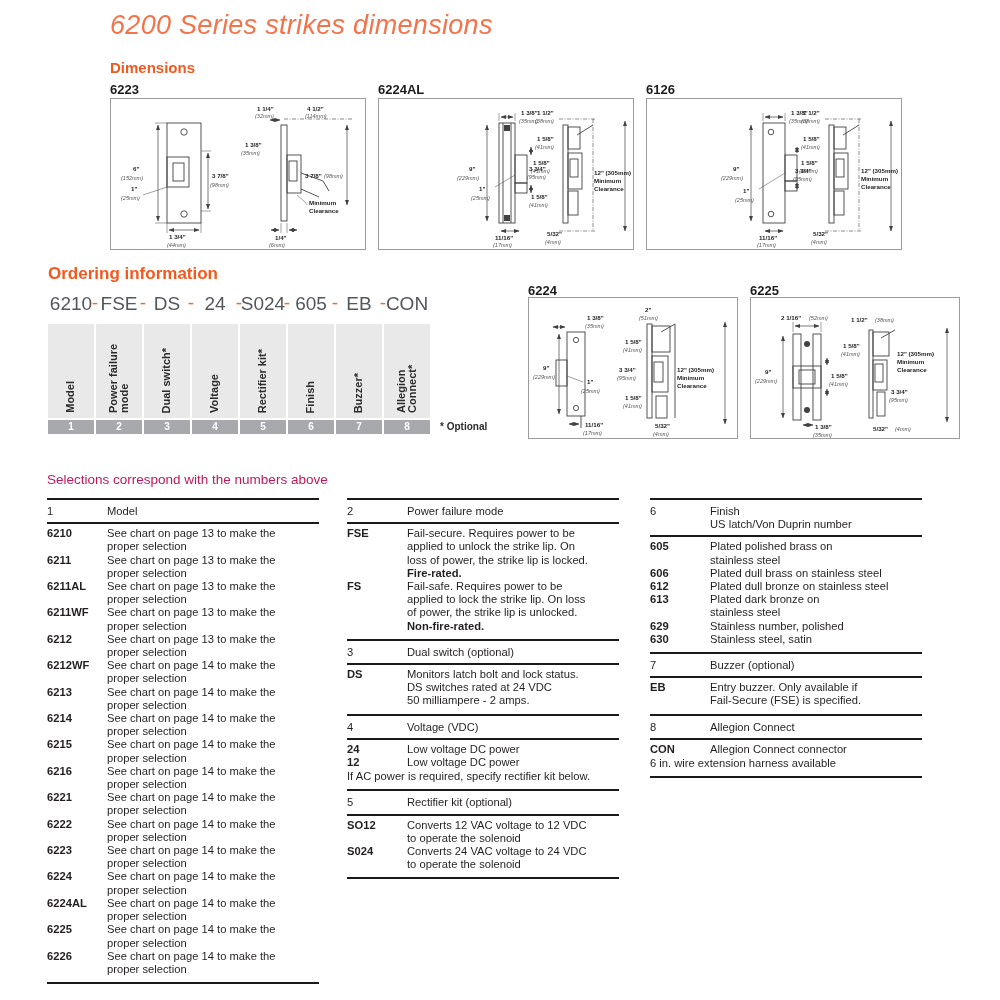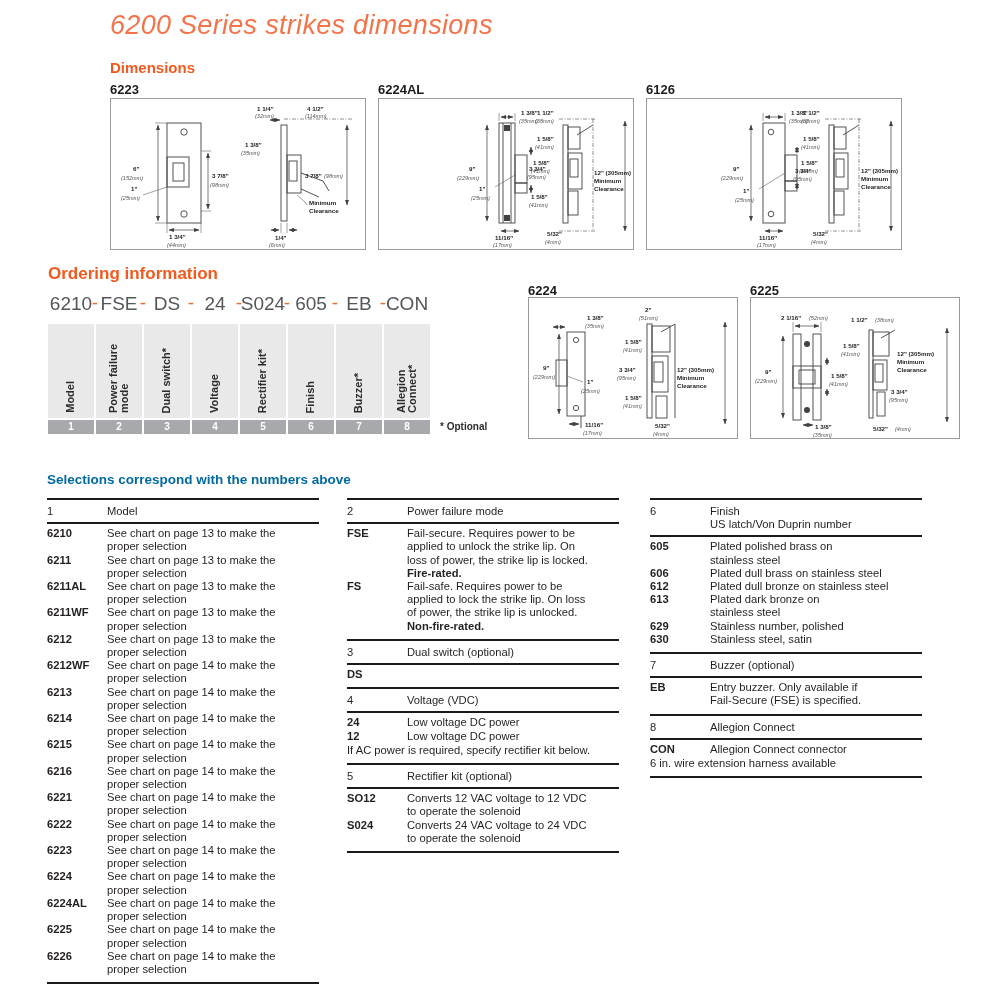--- a/index.html
+++ b/index.html
@@ -1,21 +1,21 @@
 <!DOCTYPE html>
 <html><head>
 <meta charset="utf-8">
 <style>
   html,body{margin:0;padding:0;background:#ffffff;}
   .page{position:relative;width:1000px;height:1000px;background:#fff;
         font-family:"Liberation Sans",sans-serif;color:#231f20;overflow:hidden;}
   .page-title{position:absolute;left:110px;top:10px;font-size:27px;color:#f3744a;letter-spacing:.3px;font-style:italic;}
   .h-dim{position:absolute;left:110px;top:59px;font-size:15px;font-weight:bold;color:#f2591f;}
   .h-ord{position:absolute;left:48px;top:264px;font-size:17px;font-weight:bold;color:#f2591f;text-align:right;}
-  .h-sel{position:absolute;left:47px;top:472px;font-size:13.5px;font-weight:bold;color:#0369a1;}
+  .h-sel{position:absolute;left:47px;top:472px;font-size:13.5px;font-weight:normal;color:#be185d;}
   .dlabel{position:absolute;top:82px;font-size:13px;font-weight:bold;color:#1c1c1c;}
   .dlabel2{position:absolute;top:283px;font-size:13px;font-weight:bold;color:#1c1c1c;}
   .dbox{position:absolute;border:1px solid #9b9b9b;background:#fff;box-sizing:border-box;}
   .dbox svg{display:block;}
   
   .cpart{position:absolute;top:293px;transform:translateX(-50%);font-size:19px;color:#54565a;white-space:nowrap;}
   .cdash{position:absolute;top:292px;transform:translateX(-50%);font-size:19px;color:#f26824;}
   
   .ocol{position:absolute;top:324px;width:46px;height:94px;background:#e9e9ea;}
   .vlabel{position:absolute;left:50%;bottom:5px;transform:translateX(-50%) rotate(180deg);
@@ -536,20 +536,25 @@
       </div>
     </div>
     <div class="sect">
       <div class="thead">
         <span class="tnum">3</span>
         <span>Dual switch (optional)</span>
       </div>
       <div class="tbody">
         <div class="trow">
           <span class="tcode">DS</span>
+          <span class="tdesc">
+            <span class="tline">Monitors latch bolt and lock status.</span>
+            <span class="tline">DS switches rated at 24 VDC</span>
+            <span class="tline">50 milliampere - 2 amps.</span>
+          </span>
         </div>
       </div>
     </div>
     <div class="sect">
       <div class="thead">
         <span class="tnum">4</span>
         <span>Voltage (VDC)</span>
       </div>
       <div class="tbody">
         <div class="trow">

